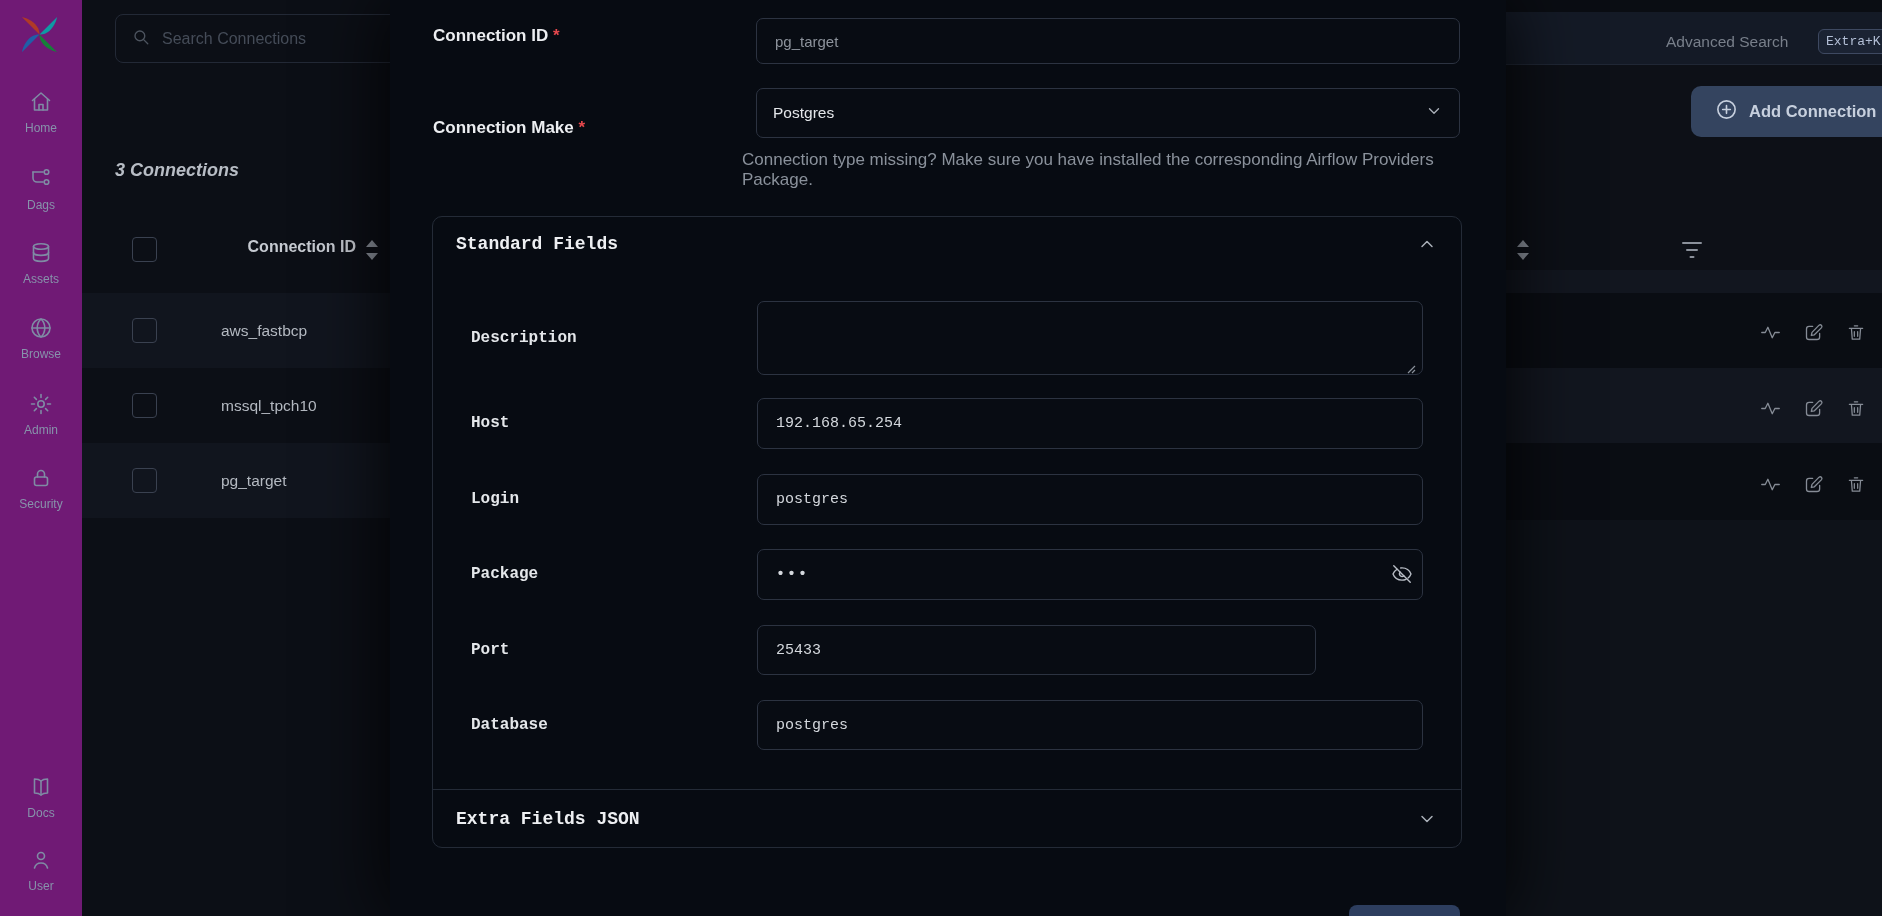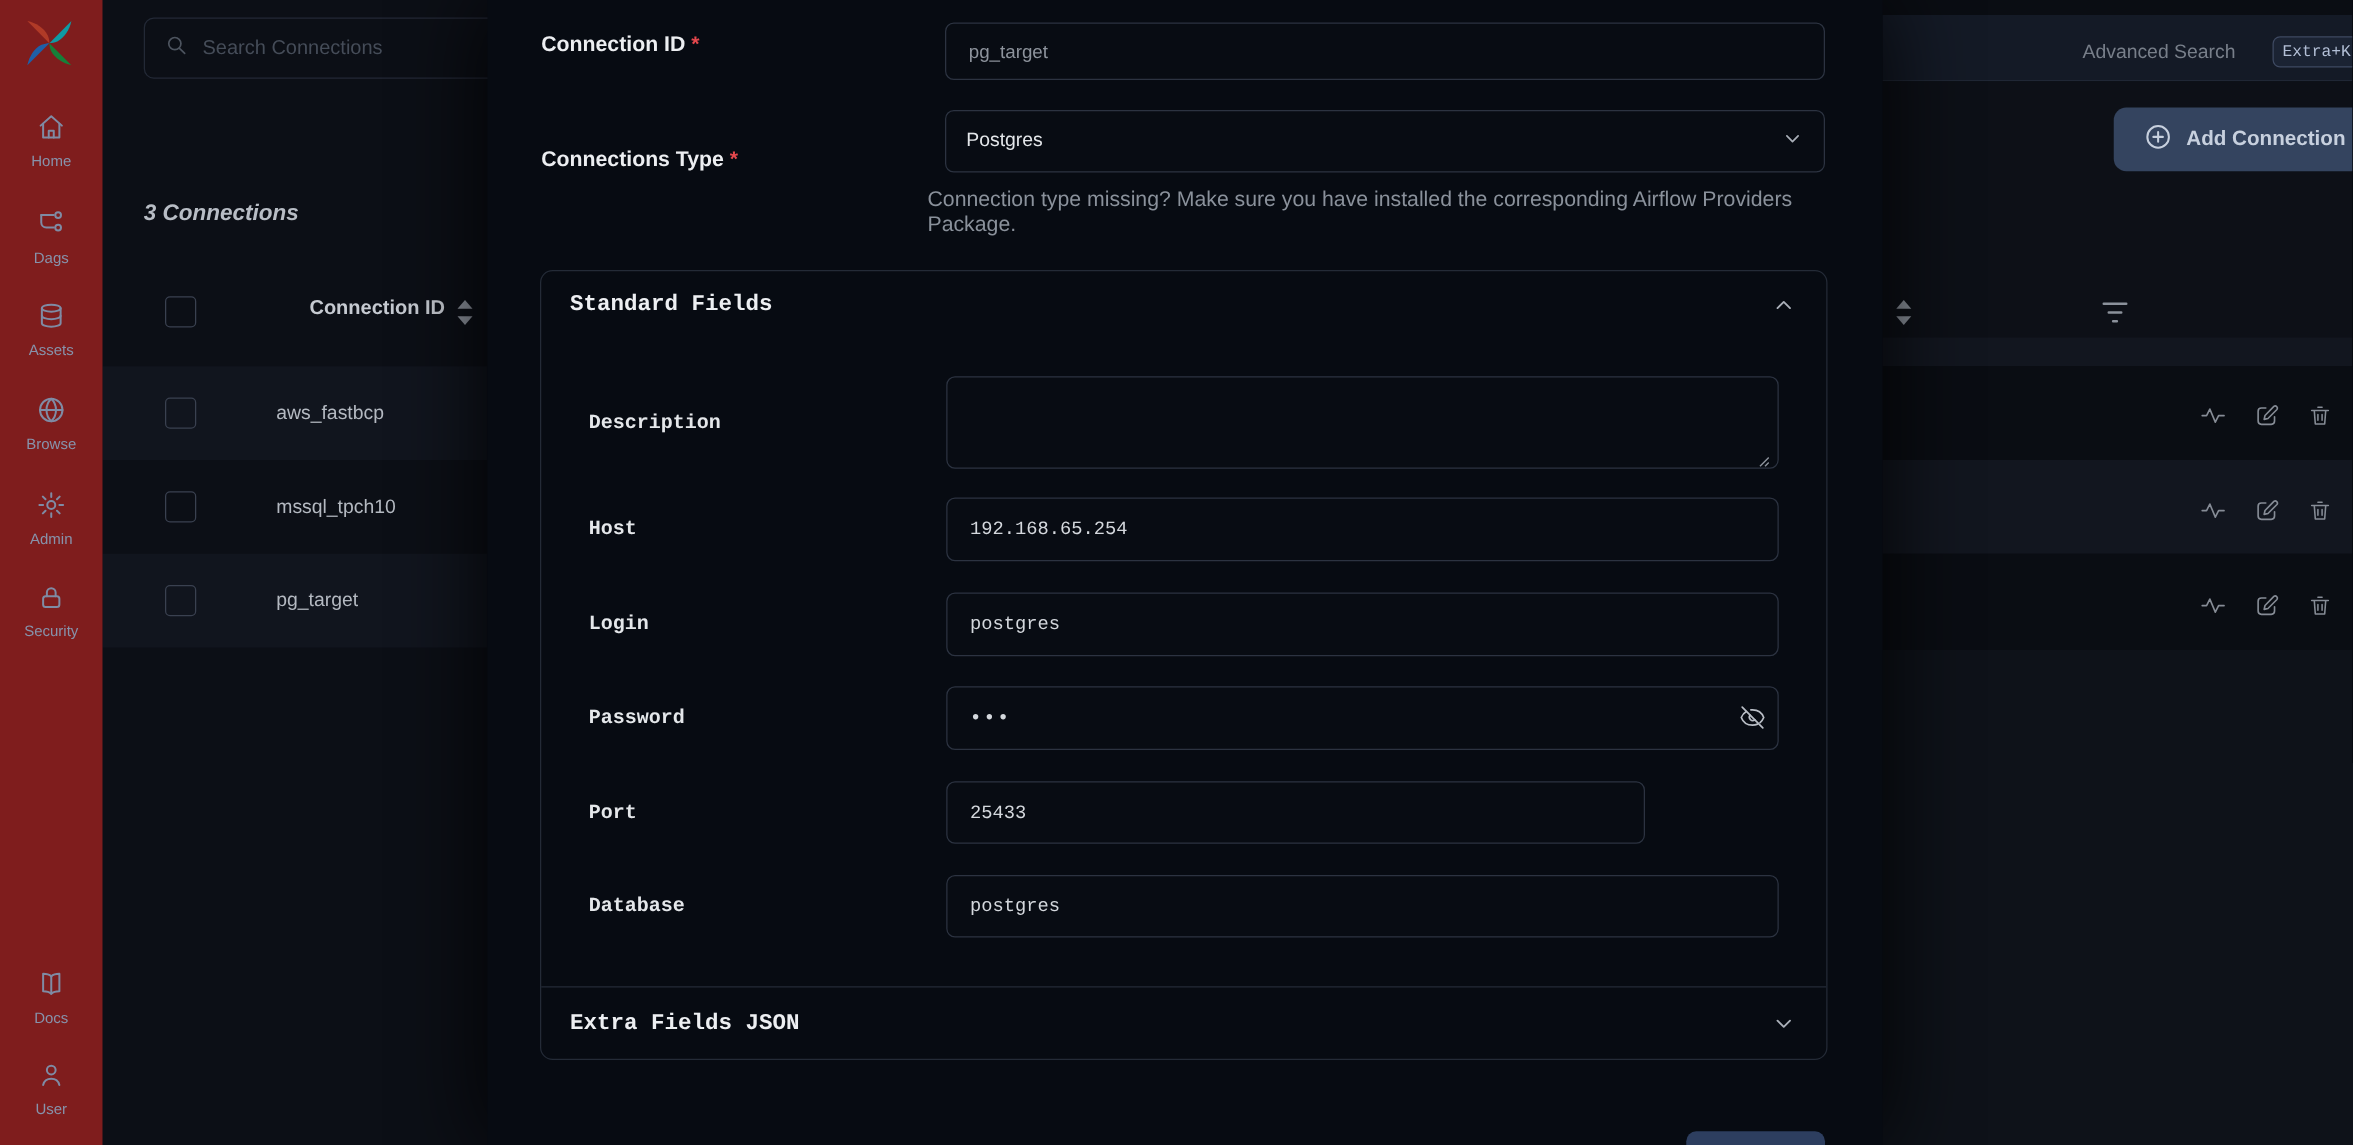--- a/index.html
+++ b/index.html
@@ -2,21 +2,21 @@
 <html><head>
 <meta charset="utf-8">
 <style>
   html,body{margin:0;padding:0;background:#05070c;}
   *{box-sizing:border-box;}
   #screen{position:relative;width:1882px;height:916px;overflow:hidden;
     background:#0c0f16;font-family:"Liberation Sans",sans-serif;color:#d6dade;}
   .abs{position:absolute;}
 
   
-  .sidebar{left:0;top:0;width:82px;height:916px;background:#7f1d1d;z-index:2;}
+  .sidebar{left:0;top:0;width:82px;height:916px;background:#701a75;z-index:2;}
   .nav-item{position:absolute;left:0;width:82px;text-align:center;color:#8a96ad;cursor:pointer;}
   .nav-item .nav-label{display:block;font-size:12px;margin-top:3px;color:#8793ab;}
   .nav-item svg{stroke:#7f8ba4;fill:none;stroke-width:1.6;stroke-linecap:round;stroke-linejoin:round;}
 
   
   .search-box{left:115px;top:14px;width:300px;height:49px;border:1px solid #232936;
     border-radius:8px;display:flex;align-items:center;padding-left:16px;gap:10px;}
   .search-box svg{stroke:#4d545f;fill:none;stroke-width:1.8;stroke-linecap:round;}
   .search-input{background:transparent;border:none;outline:none;color:#9aa1ac;
     font-size:16px;font-family:inherit;width:220px;}
@@ -254,21 +254,21 @@
   </div>
 
   <div class="abs modal">
 
     <div class="f-label" style="left:43px;top:26px;">
       <span>Connection ID</span> <span class="req">*</span>
     </div>
     <input class="t-input dim" style="left: 366px; top: 18px; width: 704px; height: 46px;" readonly="" value="pg_target">
 
     <div class="f-label" style="left:43px;top:118px;">
-      <span>Connections Type</span> <span class="req">*</span>
+      <span>Connection Make</span> <span class="req">*</span>
     </div>
     <div class="select" style="left:366px;top:88px;width:704px;height:50px;">
       <span class="select-value">Postgres</span>
       <span class="chev"><svg width="18" height="18" viewBox="0 0 24 24">
             <path d="M6 9l6 6 6-6"></path>
           </svg></span>
     </div>
     <div class="helper" style="left:352px;top:150px;width:760px;">Connection type missing? Make sure you have installed the corresponding Airflow Providers Package.</div>
 
     <div class="card">
@@ -284,21 +284,21 @@
             <path d="M10 3L3 10M10 7l-3 3" stroke="#8a909a" stroke-width="1.2"></path>
           </svg>
       </span>
 
       <div class="card-label" style="left:38px;top:197px;">Host</div>
       <input class="t-input" style="left: 324px; top: 181px; width: 666px; height: 51px;" value="192.168.65.254">
 
       <div class="card-label" style="left:38px;top:273px;">Login</div>
       <input class="t-input" style="left: 324px; top: 257px; width: 666px; height: 51px;" value="postgres">
 
-      <div class="card-label" style="left:38px;top:348px;">Password</div>
+      <div class="card-label" style="left:38px;top:348px;">Package</div>
       <input class="t-input pwd" style="left: 324px; top: 332px; width: 666px; height: 51px;" value="•••">
       <span class="eye-btn" style="left:958px;top:346px;">
         <svg width="22" height="22" viewBox="0 0 24 24">
             <path d="M3 3l18 18"></path>
             <path d="M10.6 5.4A10 10 0 0 1 12 5.3c4.5 0 8.3 2.7 9.8 6.7a10.7 10.7 0 0 1-3.2 4.4M6.6 6.8A10.5 10.5 0 0 0 2.2 12c1.5 4 5.3 6.7 9.8 6.7 1.6 0 3.1-.3 4.4-.9"></path>
             <path d="M9.9 9.9a3 3 0 0 0 4.2 4.2"></path>
           </svg>
       </span>
 
       <div class="card-label" style="left:38px;top:424px;">Port</div>

